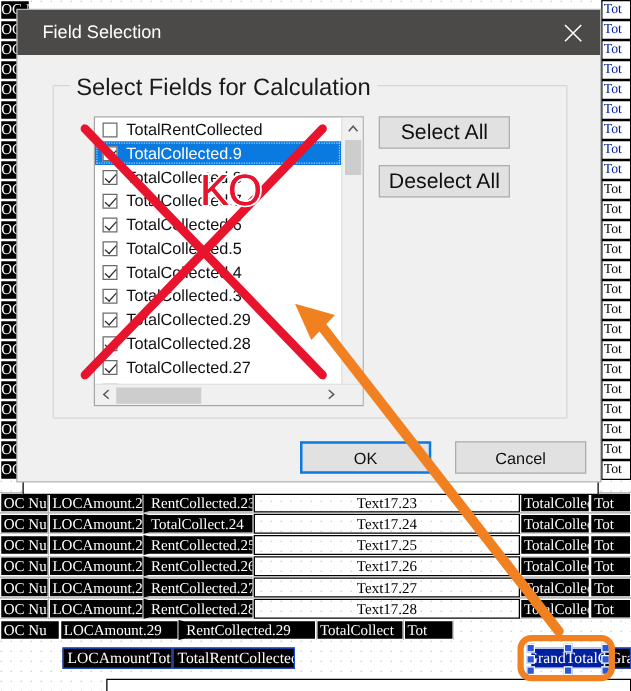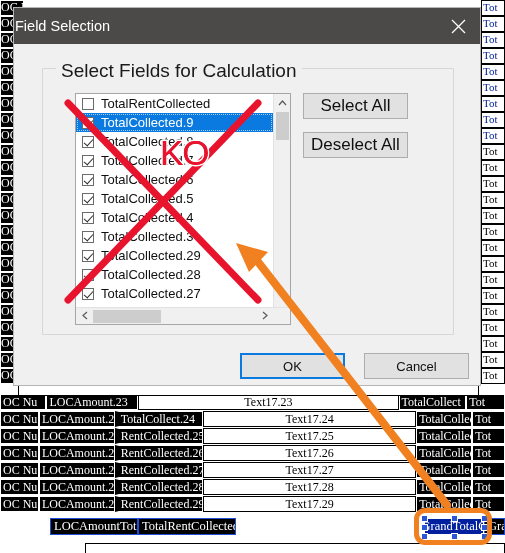--- a/index.html
+++ b/index.html
@@ -104,21 +104,21 @@
   
   #dialog{
     position:absolute;left:14px;top:8px;width:466px;height:377px;
     background:#f0f0f0;
     box-shadow:0 0 0 1px #b5b5b5;
   }
   #titlebar{
     height:36px;background:#4c4a48;color:#ffffff;
     display:flex;align-items:center;justify-content:space-between;
   }
-  #title-text{font-size:14.5px;padding-left:1px;font-weight:normal;}
+  #title-text{font-size:14.5px;padding-left:20px;font-weight:normal;}
   #close-btn{
     width:44px;height:36px;display:flex;align-items:center;justify-content:center;
     color:#ffffff;cursor:pointer;
   }
 
   .groupbox{
     position:absolute;left:28px;top:60px;width:410px;height:265px;
     border:1px solid #d6d6d6;border-radius:1px;
   }
   .group-label{
@@ -233,20 +233,21 @@
       <div class="rstub-row blk">Tot</div>
       <div class="rstub-row blk">Tot</div>
       <div class="rstub-row blk">Tot</div>
       <div class="rstub-row blk">Tot</div>
     </div>
 
   <div id="bg-rows">
       <div class="bg-row" style="top: 394px;">
         <div class="bg-cell c-oc">OC Nu</div>
         <div class="bg-cell c-loc">LOCAmount.23</div>
+        <div class="bg-cell c-rent">RentCollected.23</div>
         <div class="bg-cell c-text">Text17.23</div>
         <div class="bg-cell c-tot">TotalCollect</div>
         <div class="bg-cell c-tot2">Tot</div>
       </div>
       <div class="bg-row" style="top: 411px;">
         <div class="bg-cell c-oc">OC Nu</div>
         <div class="bg-cell c-loc">LOCAmount.24</div>
         <div class="bg-cell c-rent">TotalCollect.24</div>
         <div class="bg-cell c-text">Text17.24</div>
         <div class="bg-cell c-tot">TotalCollect</div>
@@ -281,21 +282,20 @@
         <div class="bg-cell c-loc">LOCAmount.28</div>
         <div class="bg-cell c-rent">RentCollected.28</div>
         <div class="bg-cell c-text">Text17.28</div>
         <div class="bg-cell c-tot">TotalCollect</div>
         <div class="bg-cell c-tot2">Tot</div>
       </div>
       <div class="bg-row" style="top: 496px;">
         <div class="bg-cell c-oc">OC Nu</div>
         <div class="bg-cell c-loc">LOCAmount.29</div>
         <div class="bg-cell c-rent">RentCollected.29</div>
-        <div class="bg-cell c-text">Text17.29</div>
         <div class="bg-cell c-tot">TotalCollect</div>
         <div class="bg-cell c-tot2">Tot</div>
       </div>
     </div>
 
   <div class="bg-blankrow" style="top:378px;"></div>
 
   <div class="footer-band">
     <div class="foot-cell" style="left:50px;top:518px;width:88px;height:17px;">LOCAmountTot</div>
     <div class="foot-cell" style="left:138px;top:518px;width:98px;height:17px;">TotalRentCollected</div>

